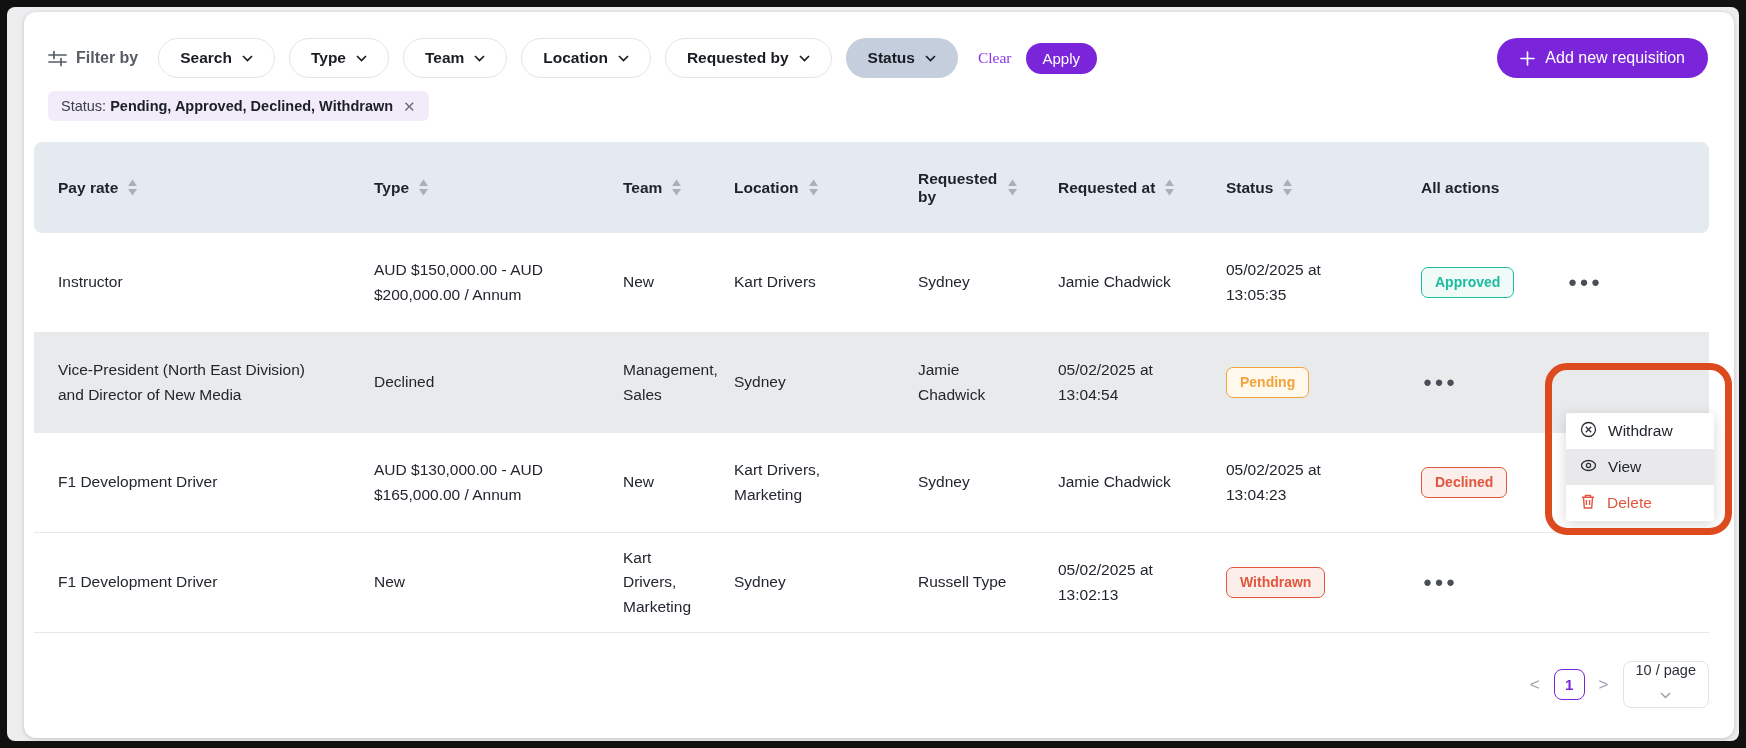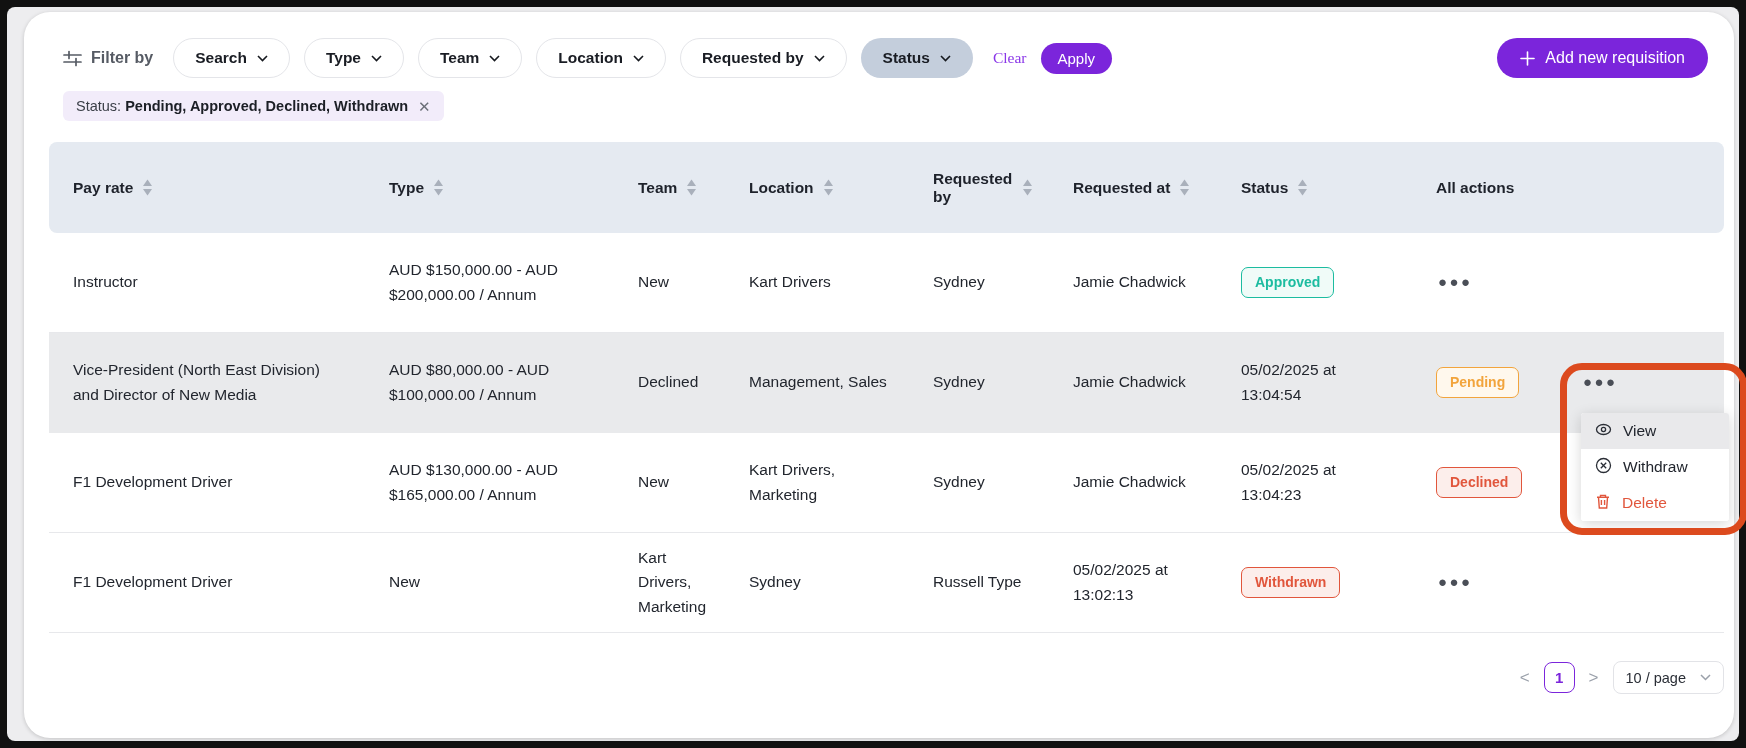--- a/index.html
+++ b/index.html
@@ -1,20 +1,20 @@
 <!DOCTYPE html>
 <html style="--accent_purple: #7B25DB; --link_purple: #8A36E8; --header_bg: #E5EAF1; --row_highlight_bg: #E9EAEC; --chip_bg: #F2ECFA; --status_pill_selected_bg: #C4CEDC; --approved: #1CBCA0; --pending: #F2A43C; --declined: #E1563C; --withdrawn: #E1563C; --annotation_orange: #DC4A1E;"><head>
 <meta charset="utf-8">
 <style>
   * { margin:0; padding:0; box-sizing:border-box; }
   html,body { width:1746px; height:748px; background:#000; font-family:"Liberation Sans","DejaVu Sans",sans-serif; }
   .frame { position:relative; width:1746px; height:748px; background:#111; overflow:hidden; }
   .gray-mat { position:absolute; inset:7px; background:#EDEDEF; border-radius:8px; }
   .card { position:absolute; left:24px; top:12px; width:1710px; height:726px; background:#fff;
-          border-radius:26px; box-shadow:0 1px 4px rgba(0,0,0,.18); padding:26px 26px 0 25px; }
+          border-radius:12px; box-shadow:0 1px 4px rgba(0,0,0,.18); padding:26px 26px 0 10px; }
 
   
   .filter-bar { display:flex; align-items:center; gap:14px; padding-left:14px; }
   .filter-by { display:flex; align-items:center; gap:9px; font-size:16px; font-weight:700; color:#565B64; margin-right:6px; }
   .pill { display:flex; align-items:center; gap:10px; background:#fff; border:1px solid #E4E5E9;
           border-radius:22px; padding:10px 21px; font-size:15.5px; font-weight:700; color:#191C23; cursor:pointer;
           font-family:inherit; }
   .pill.selected { background:var(--status_pill_selected_bg,#C4CEDC); border-color:transparent; }
   .chev { width:11px; height:7px; }
   .clear-link { color:var(--link_purple,#8A36E8); font-size:15.5px; margin-left:6px; cursor:pointer; background:none; border:none; font-family:Liberation Serif, serif; }
@@ -66,21 +66,21 @@
   .annotation { position:absolute; left:1511px; top:221px; width:187px; height:172px;
                 border:7px solid var(--annotation_orange,#DC4A1E); border-radius:22px; pointer-events:none; z-index:6; }
 
   
   .pagination { width:1675px; display:flex; justify-content:flex-end; align-items:center; gap:10px; margin-top:28px; }
   .pg-arrow { background:none; border:none; color:#9AA0AA; font-size:17px; cursor:pointer; font-family:inherit; padding:2px 4px; }
   .pg-page { width:31px; height:31px; border:1.5px solid var(--accent_purple,#7B25DB); border-radius:8px;
              color:var(--accent_purple,#7B25DB); font-weight:700; font-size:15px; background:#fff;
              display:flex; align-items:center; justify-content:center; cursor:pointer; }
   .pg-size { display:flex; align-items:center; gap:14px; border:1px solid #E2E3E7; border-radius:8px;
-             height:33px; padding:0 12px; font-size:14.5px; color:#2A2E36; background:#fff; cursor:pointer; font-family:inherit; }
+             height:47px; padding:0 12px; font-size:14.5px; color:#2A2E36; background:#fff; cursor:pointer; font-family:inherit;flex-direction:column; }
 </style>
 </head>
 <body>
 
 <div class="frame">
   <div class="gray-mat"></div>
   <div class="card">
 
     <div class="filter-bar">
       <div class="filter-by">
@@ -222,27 +222,27 @@
   </div>
 </div>
       <div id="tbody">
   <div class="grid-row trow">
     <div class="c-position">Instructor</div>
     <div class="c-pay">AUD $150,000.00 - AUD $200,000.00 / Annum</div>
     <div class="c-type">New</div>
     <div><span class="cell-team c-team" style="display:inline-block">Kart Drivers</span></div>
     <div class="c-location">Sydney</div>
     <div><span class="cell-narrow c-reqby" style="display:inline-block">Jamie Chadwick</span></div>
+    <div><span class="cell-date c-reqat" style="display:inline-block">05/02/2025 at 13:05:35</span></div>
     <div><span class="badge c-status badge-approved">Approved</span></div>
     <div><button class="dots-btn">●●●</button></div>
   </div>
 
   <div class="grid-row trow highlight">
     <div class="c-position">Vice-President (North East Division) and Director of New Media</div>
-    <div class="c-pay">AUD $80,000.00 - AUD $100,000.00 / Annum</div>
     <div class="c-type">Declined</div>
     <div><span class="cell-team c-team" style="display:inline-block">Management, Sales</span></div>
     <div class="c-location">Sydney</div>
     <div><span class="cell-narrow c-reqby" style="display:inline-block">Jamie Chadwick</span></div>
     <div><span class="cell-date c-reqat" style="display:inline-block">05/02/2025 at 13:04:54</span></div>
     <div><span class="badge c-status badge-pending">Pending</span></div>
     <div><button class="dots-btn">●●●</button></div>
   </div>
 
   <div class="grid-row trow">
@@ -263,34 +263,34 @@
     <div><span class="cell-team c-team" style="display:inline-block">Kart Drivers, Marketing</span></div>
     <div class="c-location">Sydney</div>
     <div><span class="cell-narrow c-reqby" style="display:inline-block">Russell Type</span></div>
     <div><span class="cell-date c-reqat" style="display:inline-block">05/02/2025 at 13:02:13</span></div>
     <div><span class="badge c-status badge-withdrawn">Withdrawn</span></div>
     <div><button class="dots-btn">●●●</button></div>
   </div>
 </div>
 
       <div class="ctx-menu" id="ctx-menu">
+  <div class="ctx-item">
+    <span class="ico"><svg width="17" height="17" viewBox="0 0 17 17" fill="none" stroke="#2A2E36" stroke-width="1.3">
+                <circle cx="8.5" cy="8.5" r="7"></circle>
+                <path d="M5.8 5.8l5.4 5.4M11.2 5.8l-5.4 5.4"></path>
+              </svg></span>
+    <span class="ctx-label">Withdraw</span>
+  </div>
+
   <div class="ctx-item active">
     <span class="ico"><svg width="17" height="17" viewBox="0 0 17 17" fill="none" stroke="#2A2E36" stroke-width="1.3">
                 <ellipse cx="8.5" cy="8.5" rx="7" ry="5"></ellipse>
                 <circle cx="8.5" cy="8.5" r="2.1"></circle>
               </svg></span>
     <span class="ctx-label">View</span>
-  </div>
-
-  <div class="ctx-item">
-    <span class="ico"><svg width="17" height="17" viewBox="0 0 17 17" fill="none" stroke="#2A2E36" stroke-width="1.3">
-                <circle cx="8.5" cy="8.5" r="7"></circle>
-                <path d="M5.8 5.8l5.4 5.4M11.2 5.8l-5.4 5.4"></path>
-              </svg></span>
-    <span class="ctx-label">Withdraw</span>
   </div>
 
   <div class="ctx-item danger">
     <span class="ico"><svg width="16" height="17" viewBox="0 0 16 17" fill="none" stroke="#E1563C" stroke-width="1.4">
                 <path d="M2 4.2h12M5.5 4V2.4h5V4M3.5 4.4l.8 10.6h7.4l.8-10.6M6.4 7v5M9.6 7v5"></path>
               </svg></span>
     <span class="ctx-label">Delete</span>
   </div>
 </div>
 

